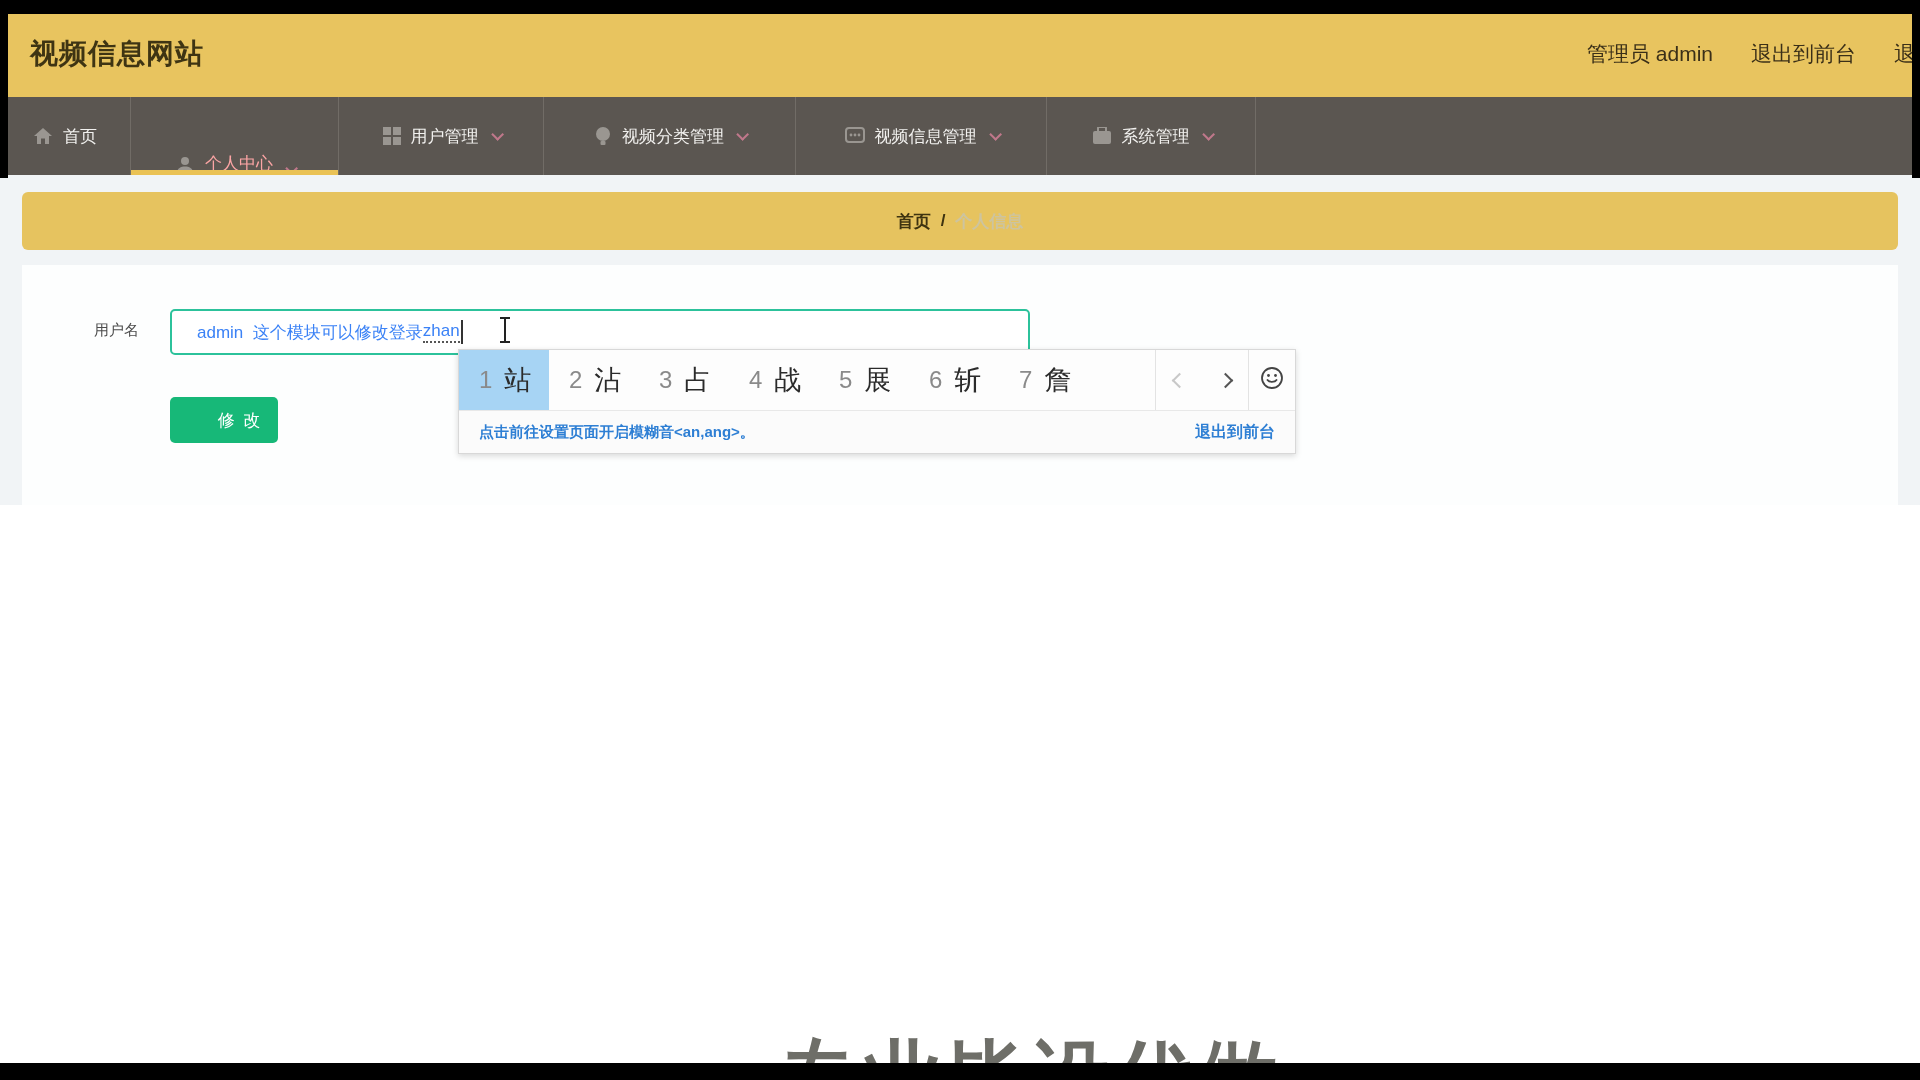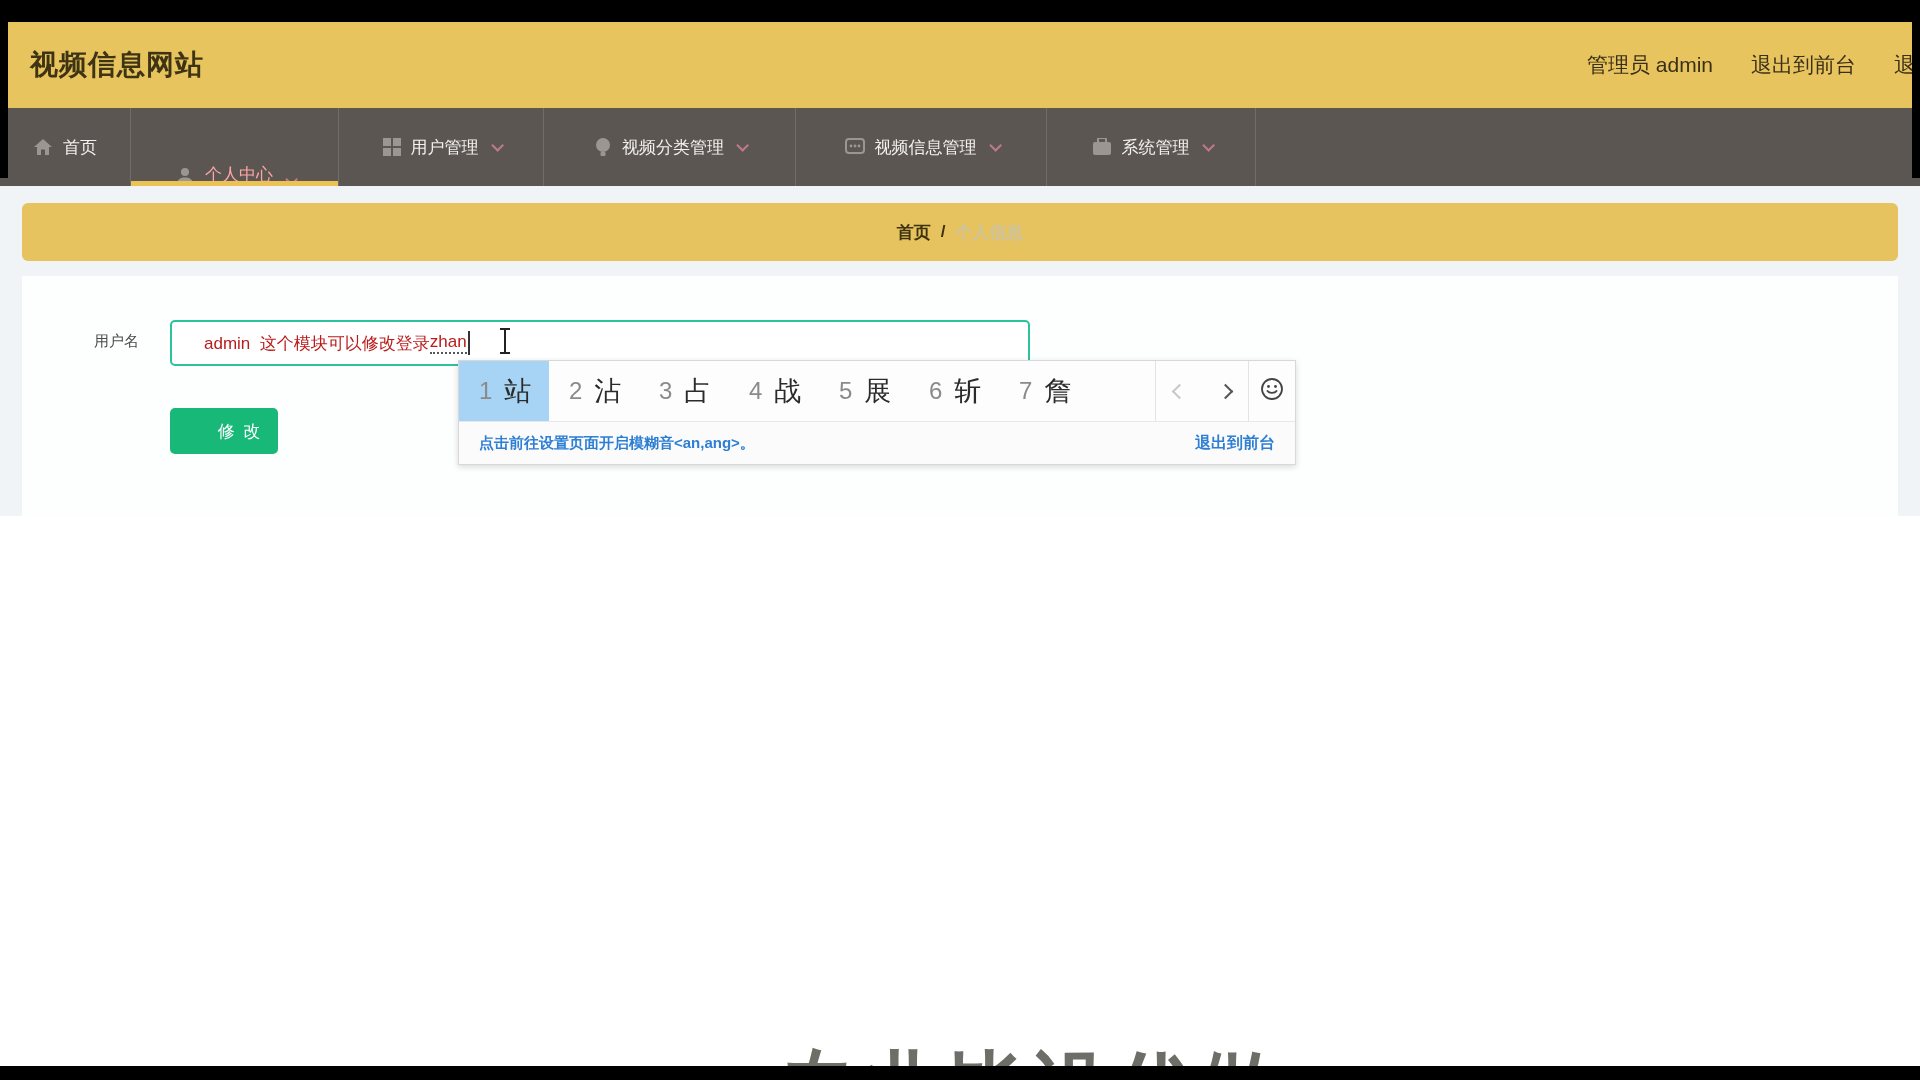--- a/index.html
+++ b/index.html
@@ -6,21 +6,21 @@
   html,body { width:1920px; height:1080px; overflow:hidden; background:#000;
               font-family:"Liberation Sans","DejaVu Sans",sans-serif; }
   .stage { position:relative; width:1920px; height:1080px; background:#000; }
 
   
   .bar-top    { position:absolute; left:0; top:0; width:1920px; height:14px; background:#000; z-index:70; }
   .bar-bottom { position:absolute; left:0; top:1066px; width:1920px; height:14px; background:#000; z-index:70; }
   .bar-left   { position:absolute; left:0; top:14px; width:8px; height:164px; background:#000; z-index:70; }
   .bar-right  { position:absolute; left:1912px; top:14px; width:8px; height:164px; background:#000; z-index:70; }
 
-  .page { position:absolute; left:0; top:22px; width:1920px; height:1052px; background:#ffffff; overflow:hidden; }
+  .page { position:absolute; left:0; top:11px; width:1920px; height:1052px; background:#ffffff; overflow:hidden; }
 
   
   .header { position:absolute; left:0; top:0; width:1920px; height:86px; background:#e8c45f;
             display:flex; align-items:center; justify-content:space-between; }
   .app-title { margin-left:30px; font-size:28px; font-weight:bold; color:#3e3413; letter-spacing:1px; }
   .header-right { display:flex; align-items:flex-end; gap:38px; font-size:21px; color:#3a2f18; margin-right:0; }
   .header-right .clip { display:inline-block; width:26px; overflow:hidden; white-space:nowrap; }
   .header-link { cursor:pointer; white-space:nowrap; }
 
   
@@ -43,21 +43,21 @@
   .bc-sep  { font-weight:bold; color:#3e3310; }
   .bc-cur  { color:#cdc49f; font-weight:bold; }
 
   
   .panel { position:absolute; left:22px; top:254px; width:1876px; height:240px; background:#fdfefe; }
 
   
   .field-label { position:absolute; left:94px; top:310px; font-size:15px; color:#4c4c4c; }
   .username-input { position:absolute; left:170px; top:298px; width:860px; height:46px; background:#fff;
                     border:2px solid #2cc29b; border-radius:5px; display:flex; align-items:center;
-                    padding-left:32px; font-size:17px; color:#b91c1c; cursor:text; white-space:pre; }
+                    padding-left:25px; font-size:17px; color:#3b82f6; cursor:text; white-space:pre; }
   .comp { border-bottom:2px dotted #555; }
   .caret { display:inline-block; width:2px; height:24px; background:#333; margin-left:1px; animation:blink 1s steps(1) infinite; }
   @keyframes blink { 50% { opacity:0; } }
 
   .submit-btn { position:absolute; left:170px; top:386px; width:108px; height:46px; background:#17b878;
                 border:none; border-radius:5px; color:#fff; font-size:17px; letter-spacing:2px; cursor:pointer;
                 font-family:inherit;padding-left:32px; }
 
   
   .ibeam { position:absolute; left:499px; top:306px; width:12px; height:26px; z-index:45; pointer-events:none; }

